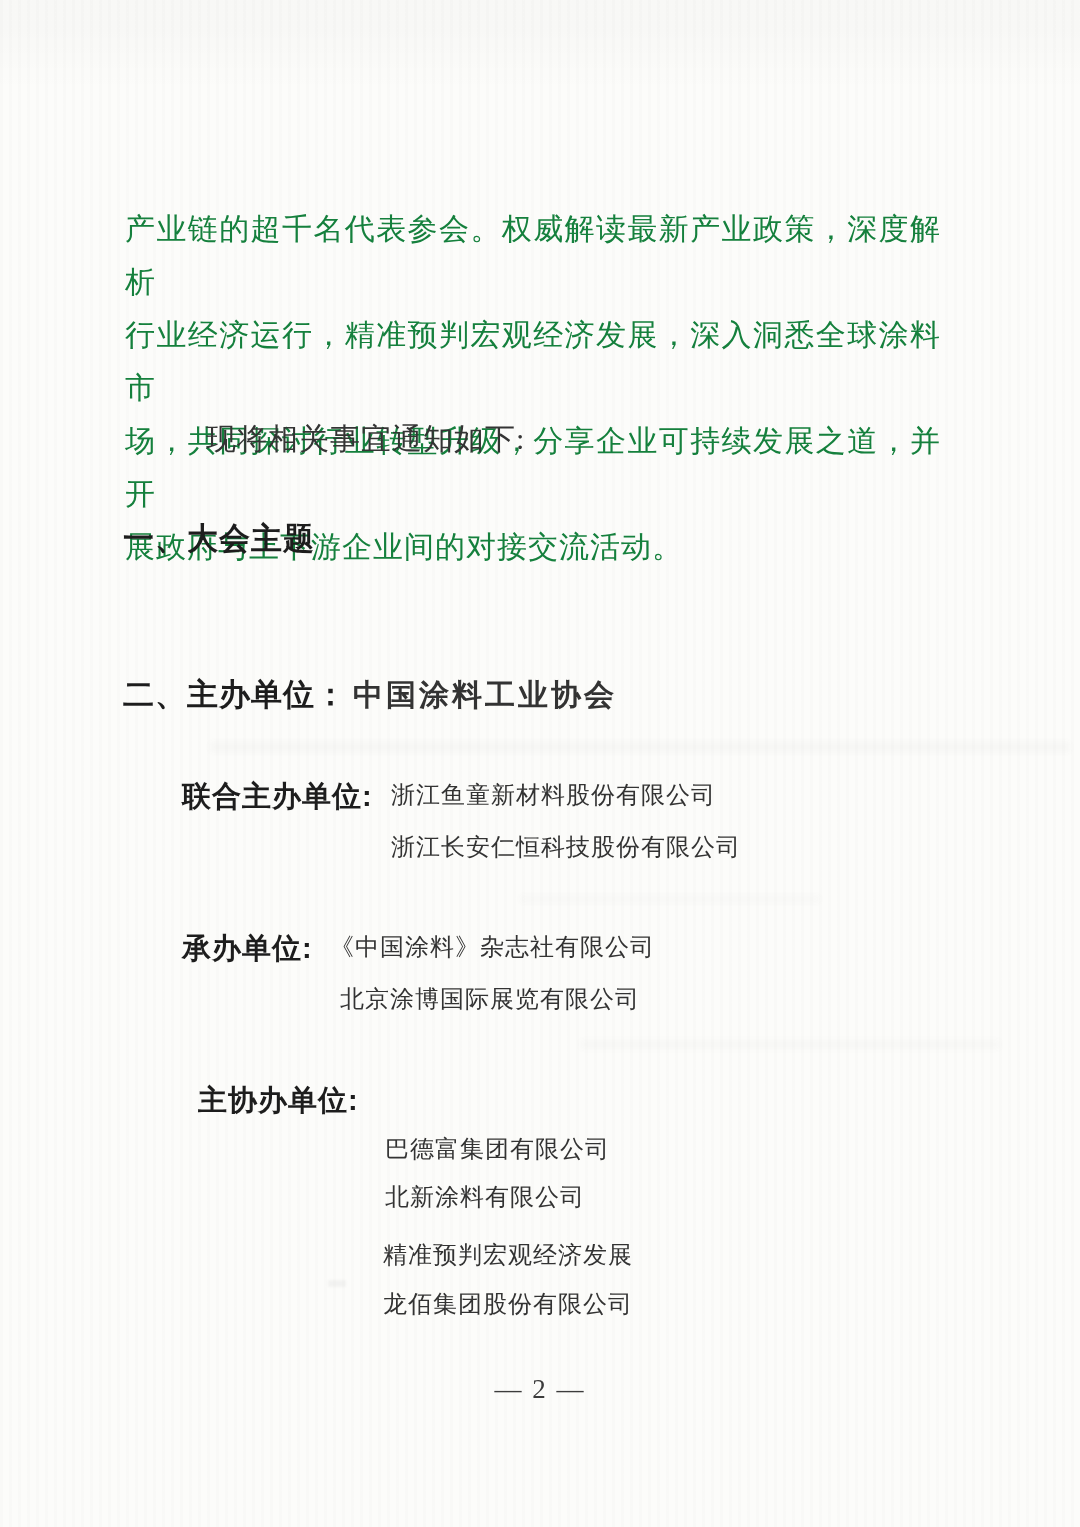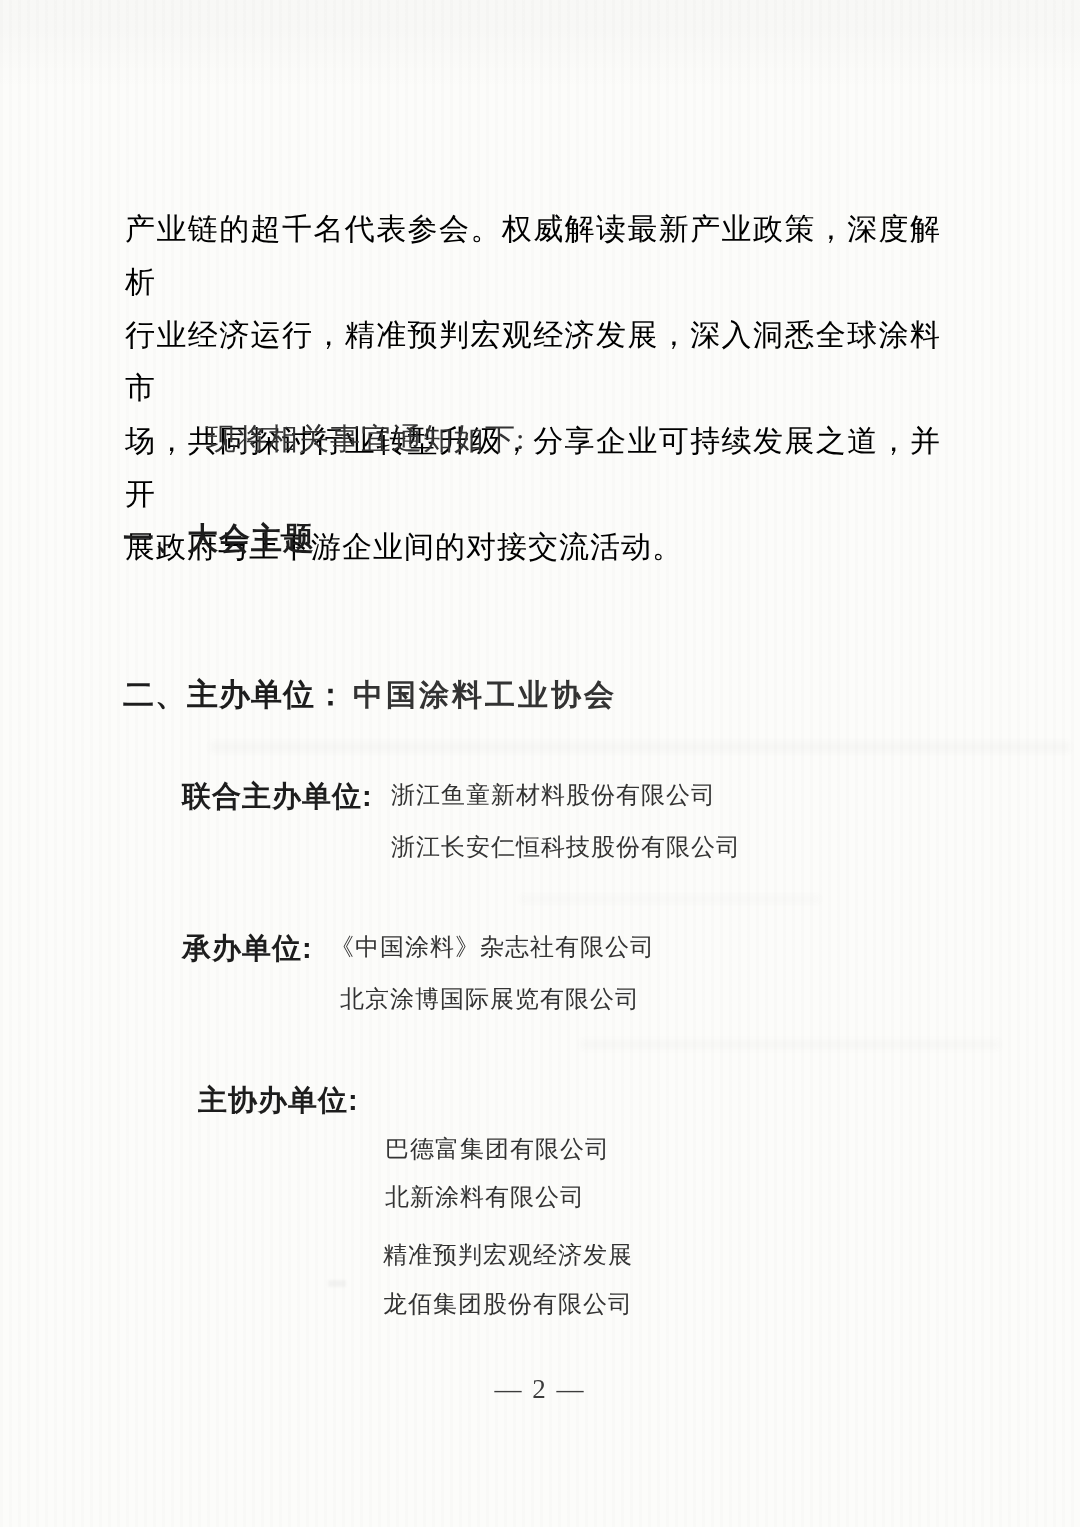--- a/index.html
+++ b/index.html
@@ -40,21 +40,21 @@
     color: #1d1d1d;
   }
   .paragraph {
     position: absolute;
     left: 125px;
     top: 202px;
     width: 816px;
     font-size: 30px;
     line-height: 53px;
     letter-spacing: 1px;
-    color: #000000;
+    color: #15803d;
   }
   .paragraph .line-j {
     text-align: justify;
     text-align-last: justify;
     white-space: normal;
   }
   .notice-line {
     left: 182px;
     top: 419px;
     font-size: 30px;

